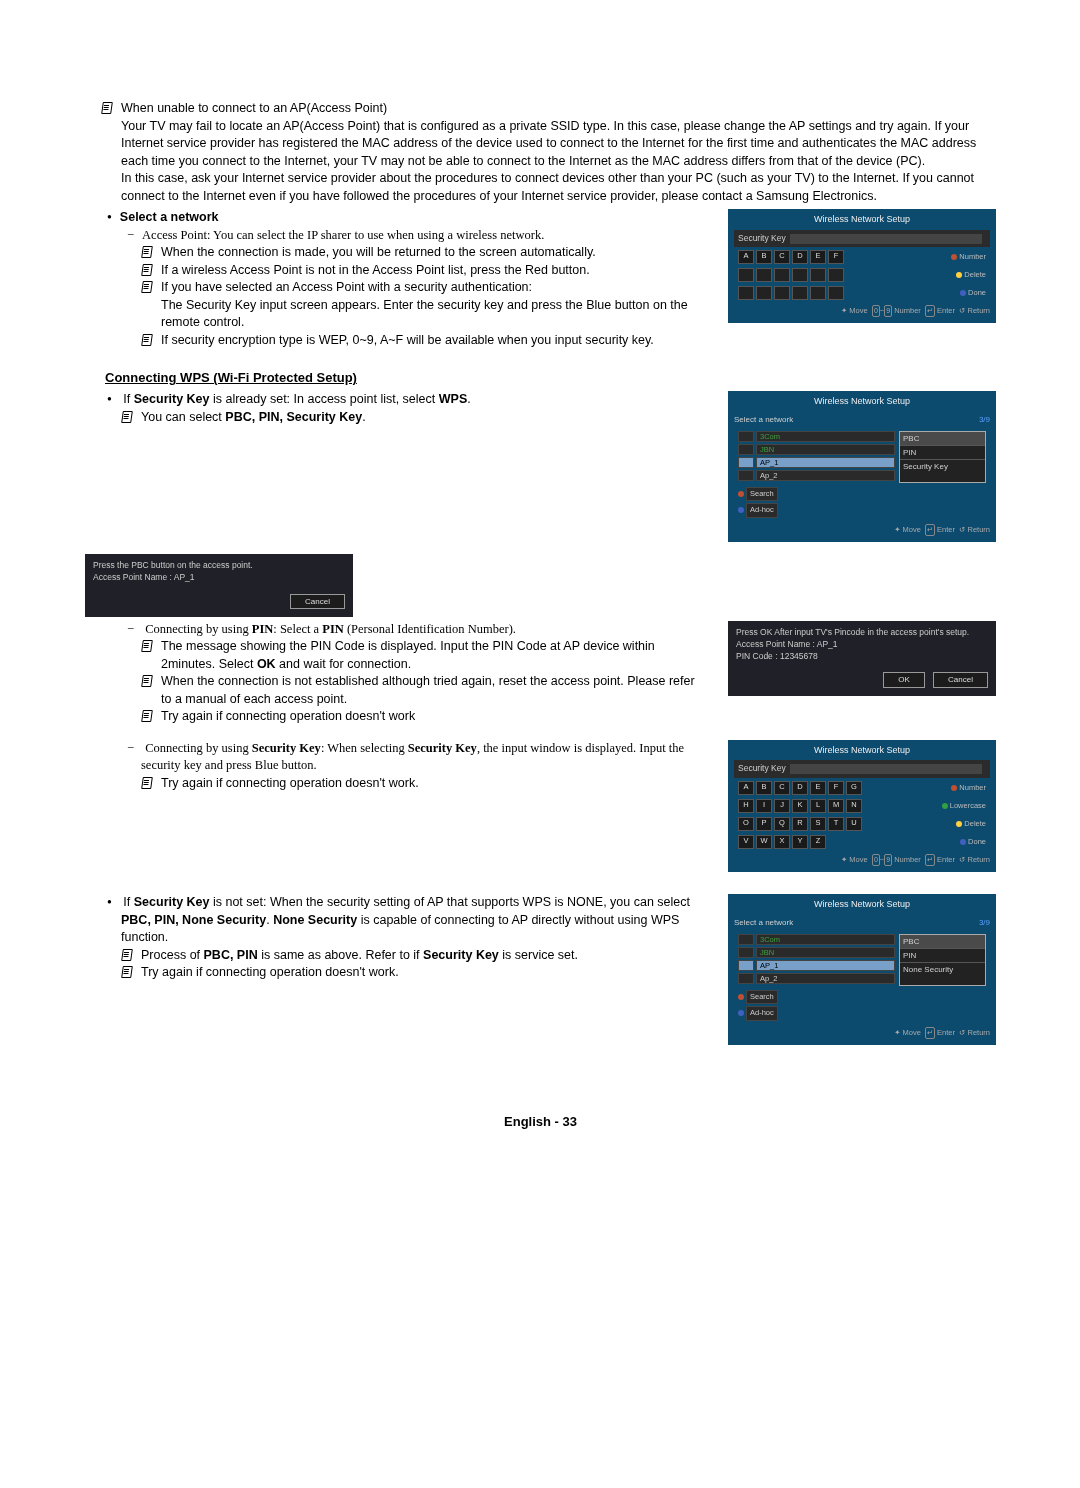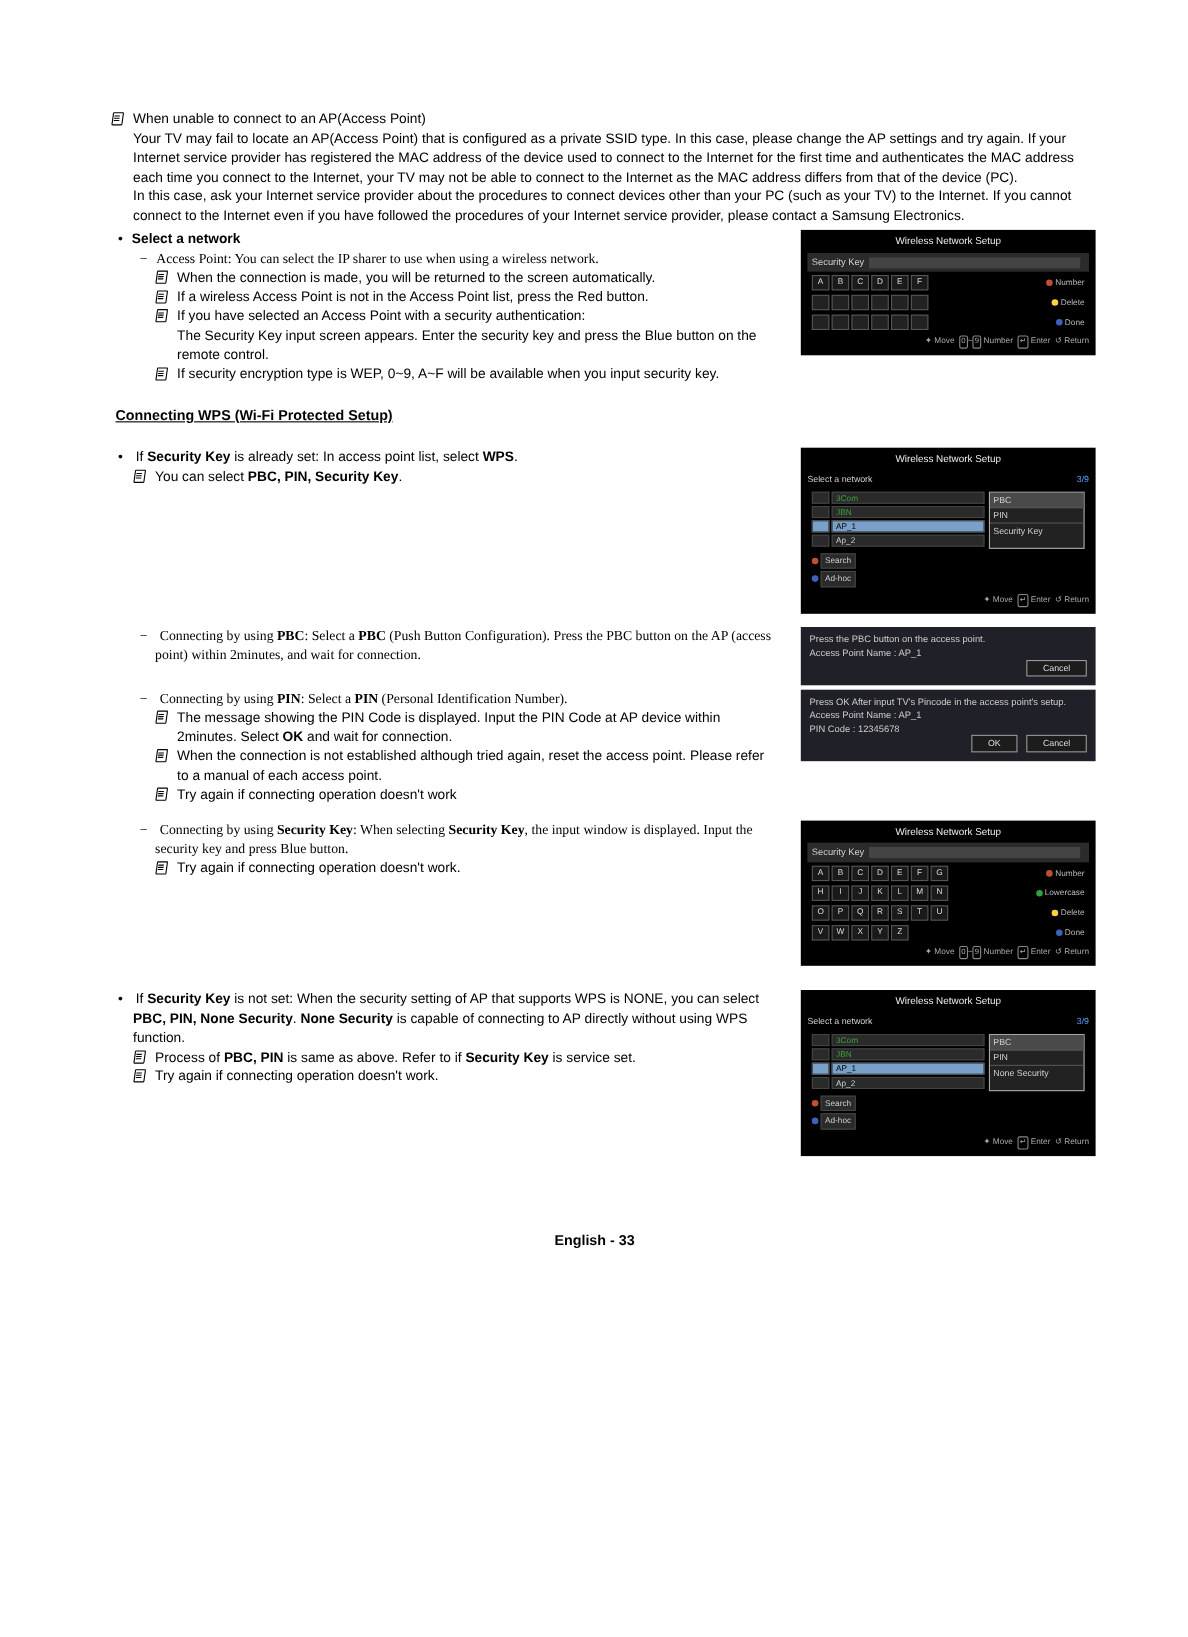--- a/index.html
+++ b/index.html
@@ -83,40 +83,40 @@
     top: 2px;
   }
   .indent1 {
     padding-left: 36px;
   }
   .heading {
     font-weight: bold;
     font-size: 13px;
     text-decoration: underline;
     margin-top: 20px;
-    margin-bottom: 20px;
+    margin-bottom: 4px;
     padding-left: 20px;
   }
   b { font-weight: bold; }
   .row {
     display: flex;
     align-items: flex-start;
     gap: 20px;
     margin: 4px 0;
   }
   .left-text {
     flex: 1 1 auto;
   }
   .panels-stack {
     width: 268px;
     flex: 0 0 268px;
   }
   
   .panel {
-    background: #000000;
+    background: #0c4a6e;
     color: #cfcfcf;
     font-size: 8.5px;
     padding: 2px 6px 6px 6px;
     margin-bottom: 8px;
   }
   .panel-title {
     text-align: center;
     color: #eee;
     font-size: 9px;
     padding: 2px 0 4px 0;
@@ -237,20 +237,21 @@
     vertical-align: middle;
   }
   .msg-panel {
     background: #202028;
     color: #ccc;
     font-size: 8.5px;
     padding: 6px 8px 8px 8px;
   }
   .msg-panel .btns {
     text-align: right;
+    margin-top: 10px;
   }
   .msg-panel .btn {
     display: inline-block;
     border: 1px solid #999;
     background: #1c1c1c;
     color: #ddd;
     padding: 1px 14px;
     font-size: 8px;
     margin-left: 6px;
   }
@@ -393,27 +394,20 @@
         <div class="panel-footer">
           <span>✦ <span>Move</span></span>&nbsp;
           <span class="circbox">↵</span> <span>Enter</span>&nbsp;
           <span>↺ <span>Return</span></span>
         </div>
       </div>
     </div>
   </div>
 
   <div class="row">
-    <div class="left-text">
-      <ul class="dash-list">
-        <li>
-          <span>Connecting by using </span><b>PBC</b><span>: Select a </span><b>PBC</b><span> (Push Button Configuration). Press the PBC button on the AP (access point) within 2minutes, and wait for connection.</span>
-        </li>
-      </ul>
-    </div>
     <div class="panels-stack">
       <div class="msg-panel">
         <div>Press the PBC button on the access point.</div>
         <div>Access Point Name : AP_1</div>
         <div class="btns"><span class="btn">Cancel</span></div>
       </div>
     </div>
   </div>
 
   <div class="row">

